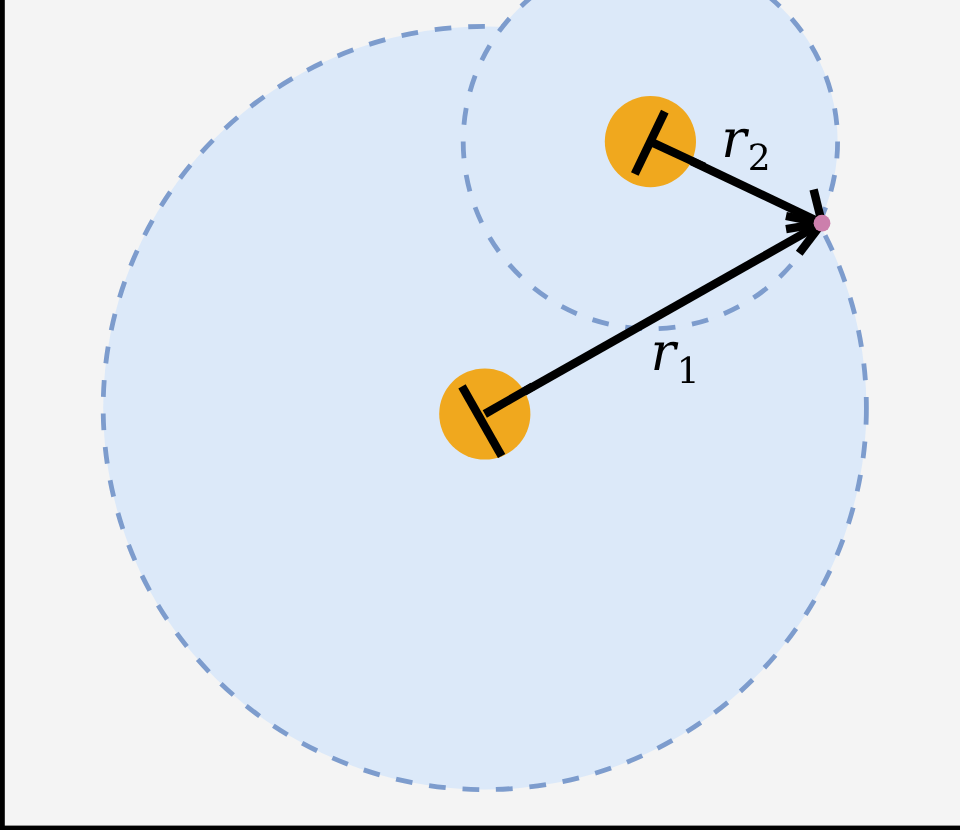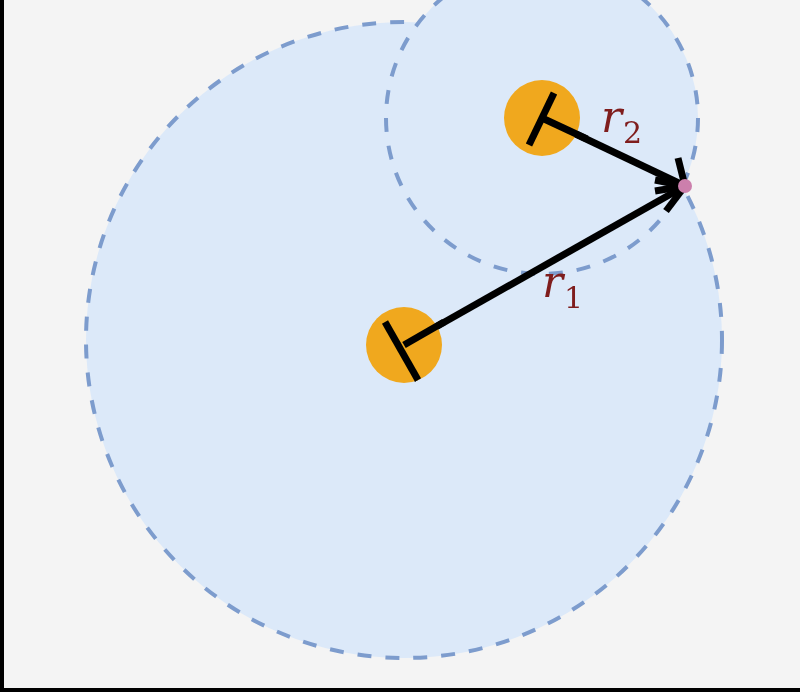--- a/index.html
+++ b/index.html
@@ -28,21 +28,21 @@
     left: 0;
     top: 0;
     width: 800px;
     height: 692px;
     display: block;
   }
   .math-label {
     position: absolute;
     font-family: "DejaVu Serif", "Liberation Serif", serif;
     font-style: italic;
-    color: #7f1d1d;
+    color: #000000;
     line-height: 1;
     white-space: nowrap;
     user-select: none;
   }
   .math-label .base {
     font-size: 44px;
     font-style: italic;
   }
   .math-label .sub {
     font-size: 30px;
@@ -85,21 +85,21 @@
     <line x1="400" y1="345" x2="440" y2="322" stroke="#000000" stroke-width="7" stroke-linecap="butt"></line>
 
     <circle cx="538" cy="118" r="38" fill="#f0a81e"></circle>
     <line x1="550" y1="93" x2="525" y2="145" stroke="#000000" stroke-width="7" stroke-linecap="butt"></line>
     <line x1="538" y1="118" x2="583" y2="139" stroke="#000000" stroke-width="7" stroke-linecap="butt"></line>
 
     <circle cx="681" cy="186" r="7" fill="#cc7fac"></circle>
 
   </svg>
 
-  <div class="math-label" id="label-r1" style="left: 538px; top: 260px;">
+  <div class="math-label" id="label-r1" style="left: 538px; top: 272px;">
     <span class="base">r</span><span class="sub">1</span>
   </div>
 
   <div class="math-label" id="label-r2" style="left: 597px; top: 95px;">
     <span class="base">r</span><span class="sub">2</span>
   </div>
 
 </div>
 
 </body></html>

